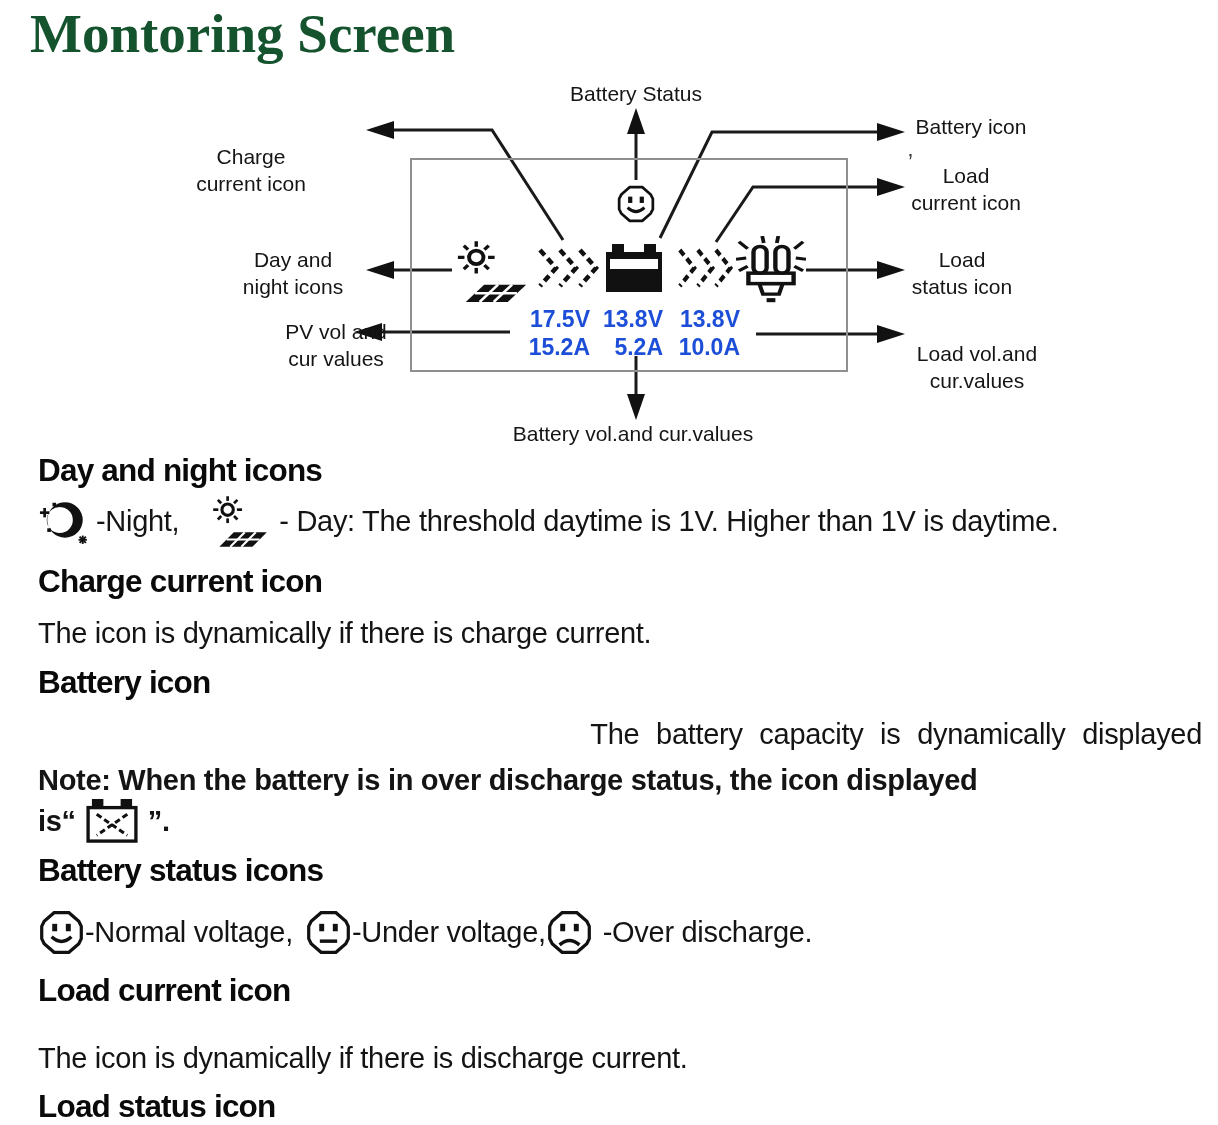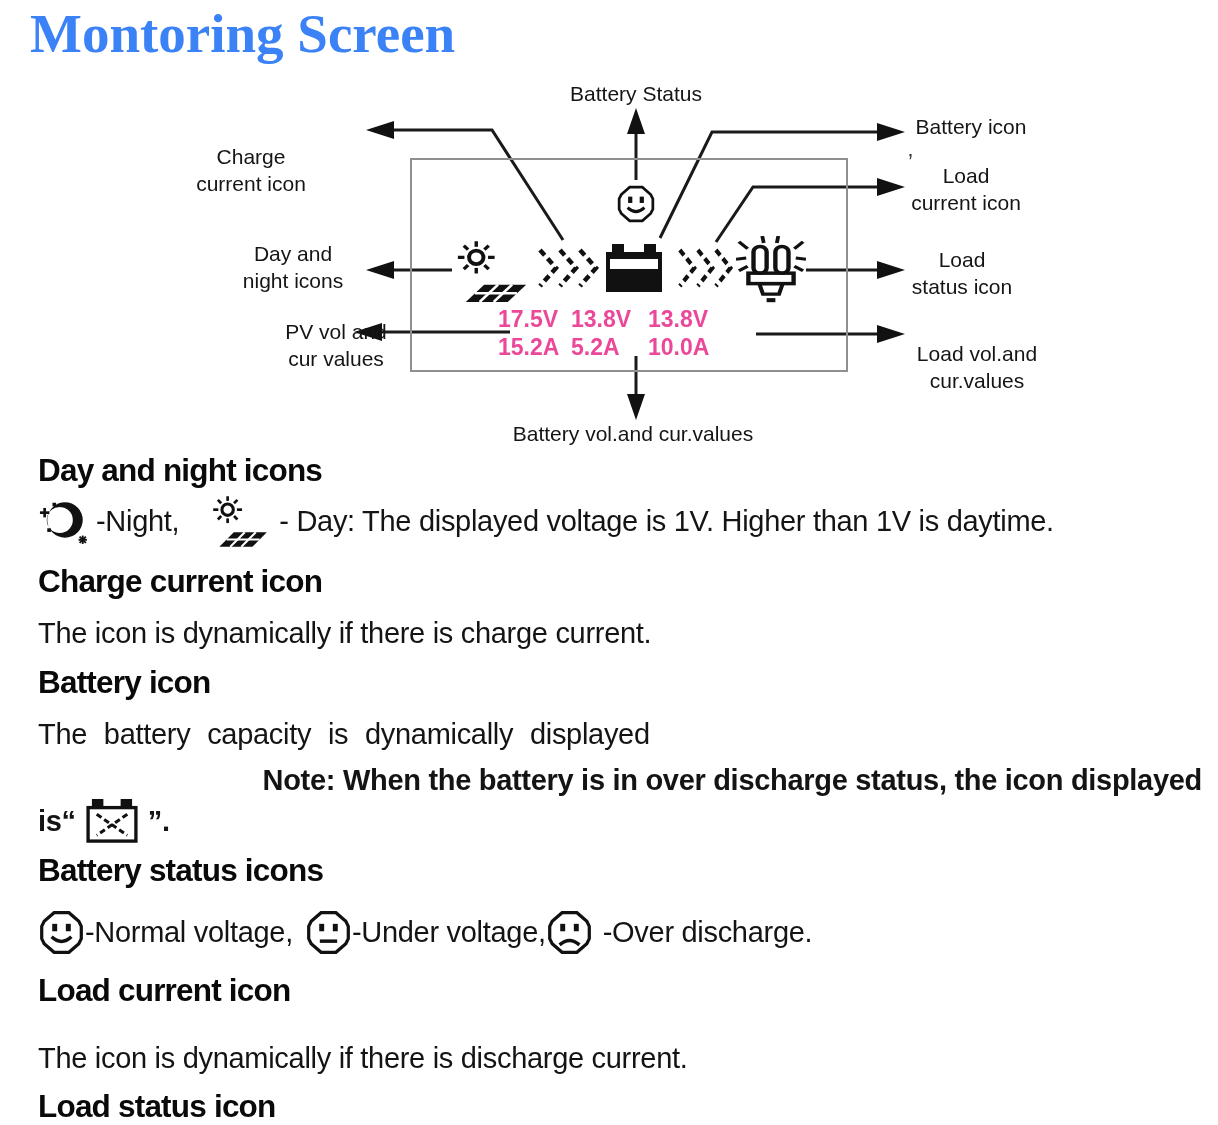--- a/index.html
+++ b/index.html
@@ -1,33 +1,33 @@
 <!DOCTYPE html>
 <html><head>
 <meta charset="utf-8">
 <style>
   html,body{margin:0;padding:0;background:#fff;}
   .page{position:relative;width:1218px;height:1125px;background:#fff;color:#111;
         font-family:"Liberation Sans",sans-serif;overflow:hidden;}
   .diagram{position:relative;width:1218px;height:447px;}
   .title{position:absolute;left:30px;top:0px;margin:0;
-         font-family:"Liberation Serif",serif;font-weight:bold;font-size:55px;line-height:68px;color:#3b82f6;}
+         font-family:"Liberation Serif",serif;font-weight:bold;font-size:55px;line-height:68px;color:#14532d;}
   .arrows{position:absolute;left:0;top:0;}
   .lcd-box{position:absolute;left:410px;top:158px;width:434px;height:210px;border:2px solid #8f8f8f;}
   .dlabel{position:absolute;font-size:21px;line-height:27px;text-align:center;
           white-space:pre-line;transform:translateX(-50%);color:#151515;}
   .tick{position:absolute;left:908px;top:148px;font-size:22px;color:#333;transform:none;}
   .dicon{position:absolute;}
-  .vals{position:absolute;width:92px;text-align:left;font-weight:bold;font-size:23px;line-height:28px;color:#ec4899;}
+  .vals{position:absolute;width:92px;text-align:right;font-weight:bold;font-size:23px;line-height:28px;color:#1d4ed8;}
   .content{padding-left:38px;padding-right:16px;font-size:29px;letter-spacing:-0.3px;color:#141414;}
   .content h2{font-size:31.5px;letter-spacing:-0.8px;margin:0;color:#0a0a0a;}
   .content p{margin:0;}
   .iline{display:flex;align-items:center;}
-  .b{font-weight:bold;text-align:right;}
-  .wordsp{word-spacing:9px;}
+  .b{font-weight:bold;}
+  .wordsp{word-spacing:9px;text-align:right;}
   svg{display:block;}
 </style>
 </head>
 <body>
 
 <div class="page">
 
   <div class="diagram">
     <h1 class="title">Montoring Screen</h1>
 
@@ -141,21 +141,21 @@
       <div>10.0A</div>
     </div>
 
     <div class="dlabel" style="left:636px;top:80px;">Battery Status</div>
     <div class="dlabel" style="left:251px;top:99px;margin-top:44px;">Charge
 current icon</div>
     <div class="dlabel" style="left:971px;top:113px;">Battery icon</div>
     <div class="dlabel tick">’</div>
     <div class="dlabel" style="left:966px;top:162px;">Load
 current icon</div>
-    <div class="dlabel" style="left:293px;top:240px;">Day and
+    <div class="dlabel" style="left:293px;top:246px;">Day and
 night icons</div>
     <div class="dlabel" style="left:962px;top:246px;">Load
 status icon</div>
     <div class="dlabel" style="left:290px;top:318px;margin-left:46px;">PV vol and
 cur values</div>
     <div class="dlabel" style="left:977px;top:328px;margin-top:12px;">Load vol.and
 cur.values</div>
     <div class="dlabel" style="left:633px;top:420px;">Battery vol.and cur.values</div>
   </div>
 
@@ -191,21 +191,21 @@
           <path d="M10.5,23.5 L13.8,20.2"></path>
             <path d="M26.2,20.2 L29.5,23.5"></path>
         </g>
         <polygon points="12,50 26,36 58,36 44,50" fill="#111"></polygon>
         <g stroke="#fff" stroke-width="2">
           <path d="M36.6,36 L22.6,50"></path>
             <path d="M47.3,36 L33.3,50"></path>
             <path d="M19,43 L51,43"></path>
         </g>
       </svg>
-      <span>- Day: The displayed voltage is 1V. Higher than 1V is daytime.</span>
+      <span>- Day: The threshold daytime is 1V. Higher than 1V is daytime.</span>
     </div>
 
     <h2 style="margin-top:16px;">Charge current icon</h2>
     <p style="margin-top:17px;">The icon is dynamically if there is charge current.</p>
 
     <h2 style="margin-top:14px;">Battery icon</h2>
     <p class="wordsp" style="margin-top:17px;">The battery capacity is dynamically displayed</p>
     <p class="b" style="margin-top:13px;">Note: When the battery is in over discharge status, the icon displayed</p>
     <div class="iline b" style="margin-top:2px;">
       <span>is“</span>

